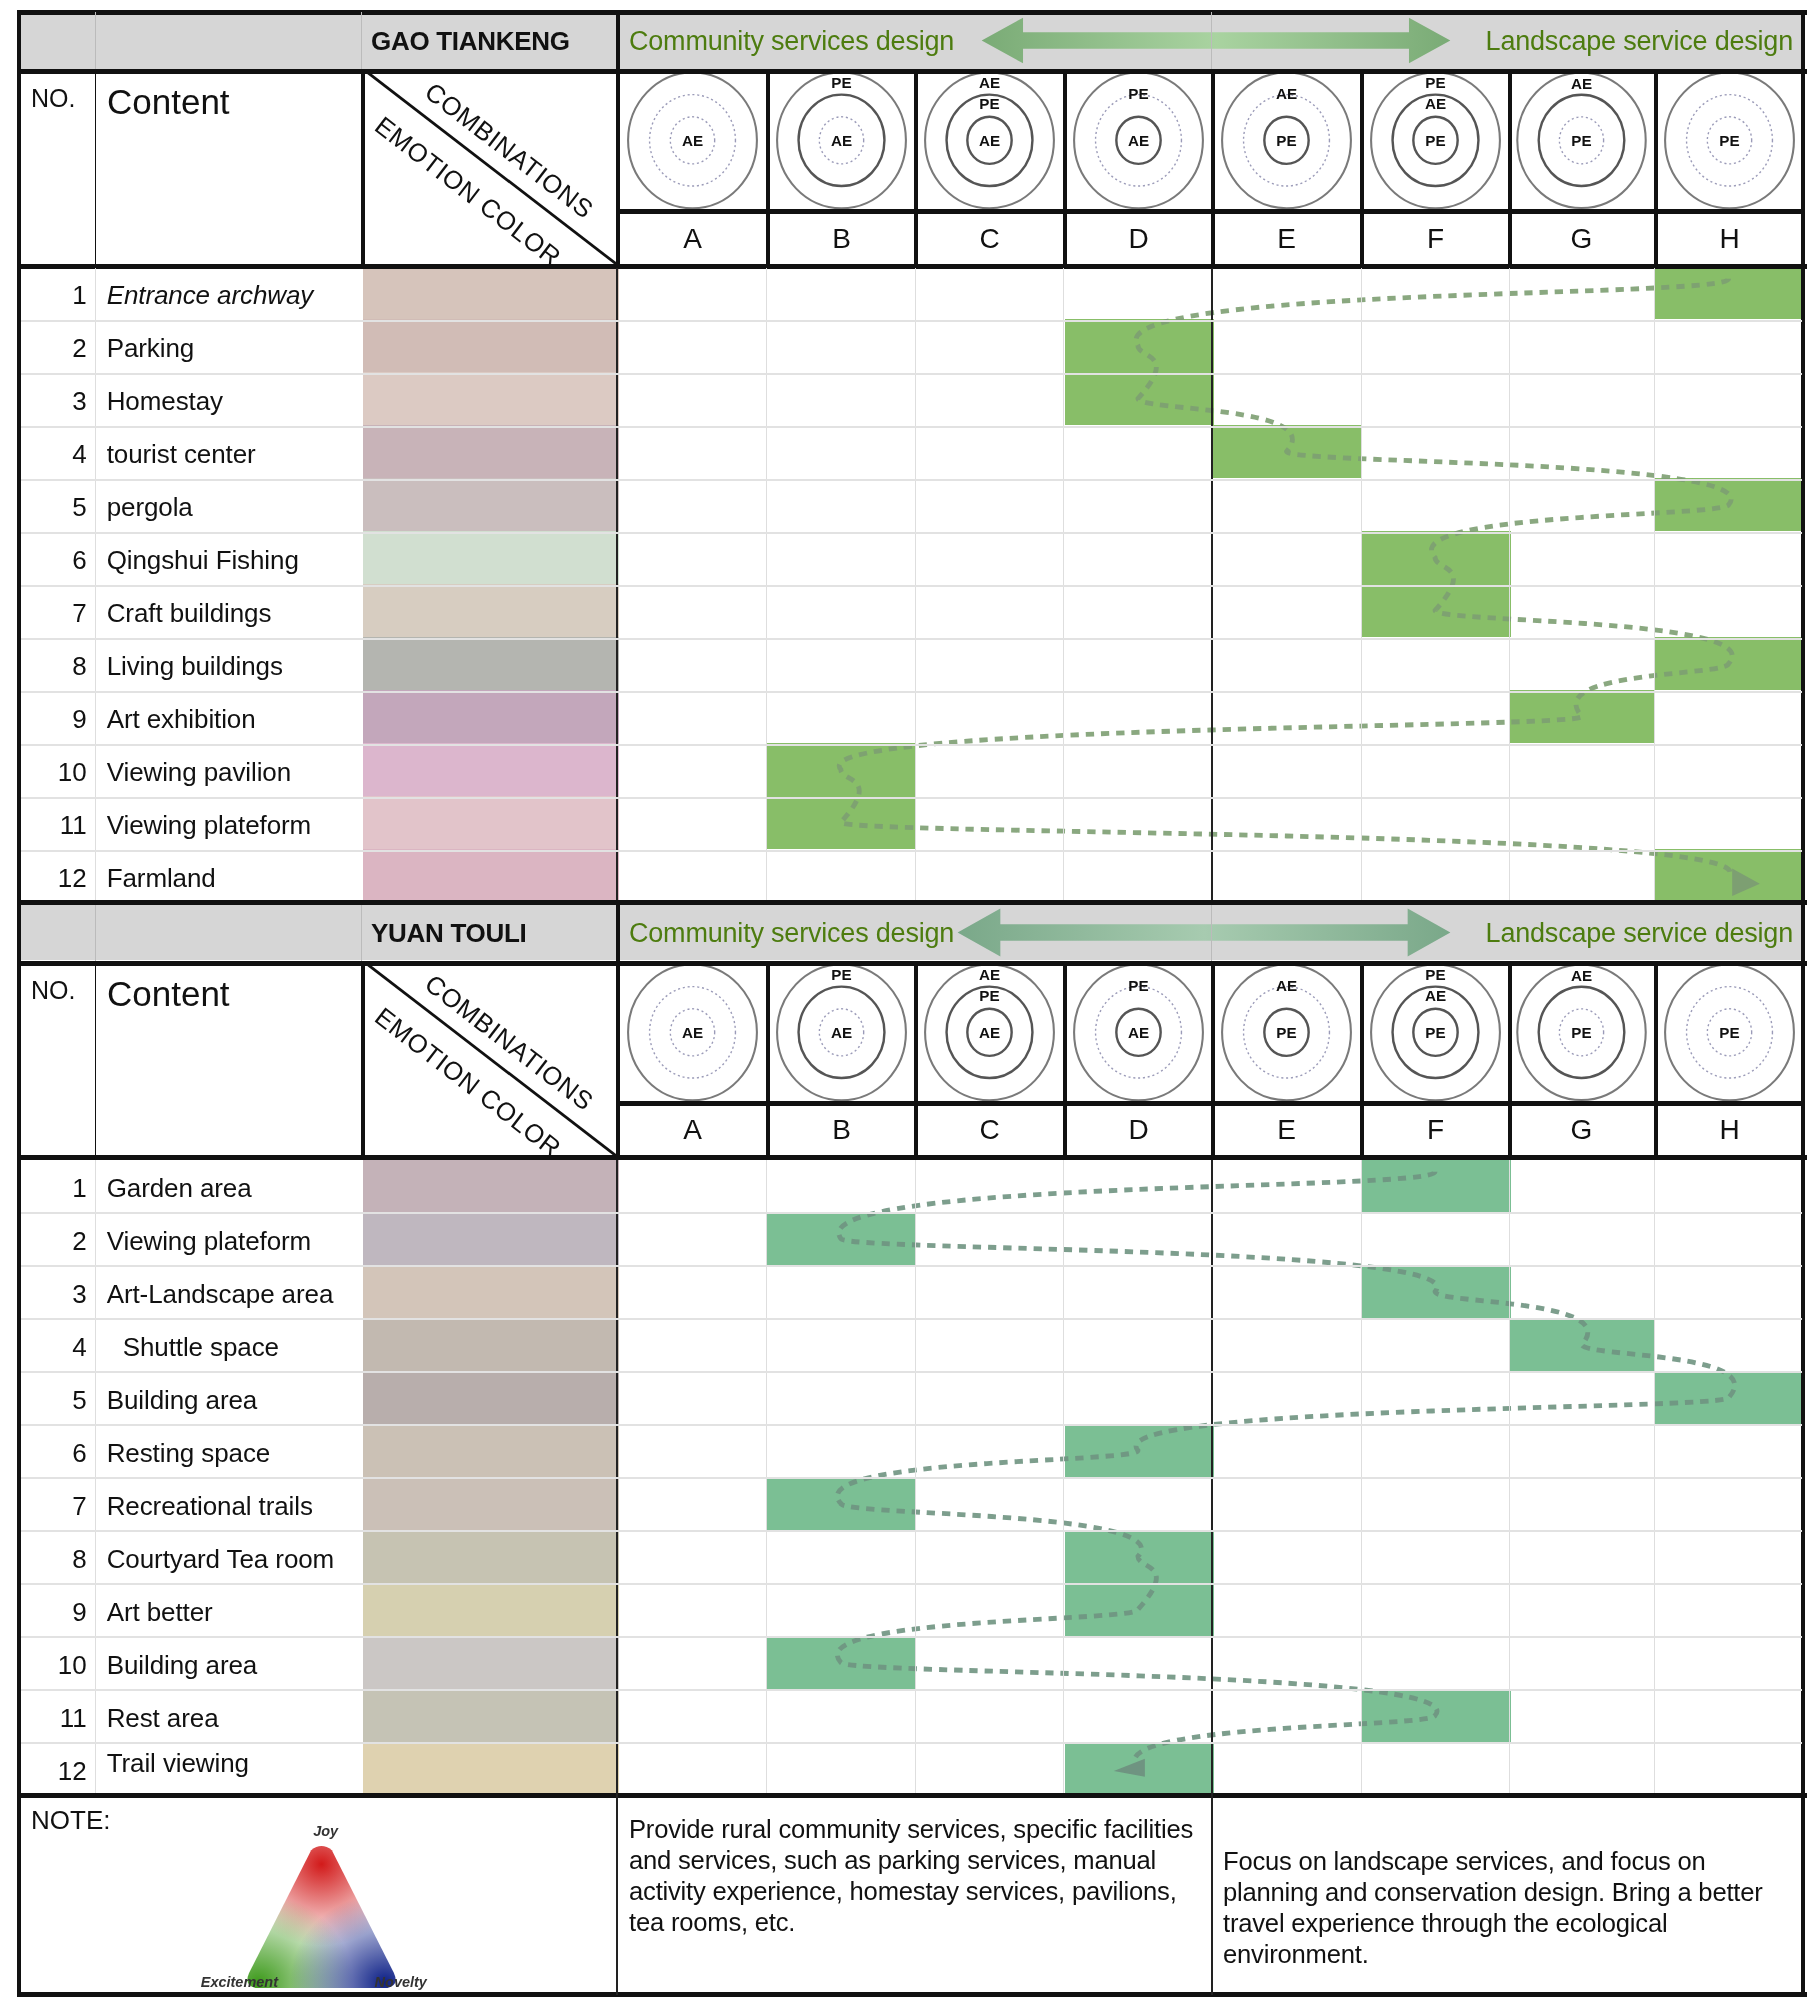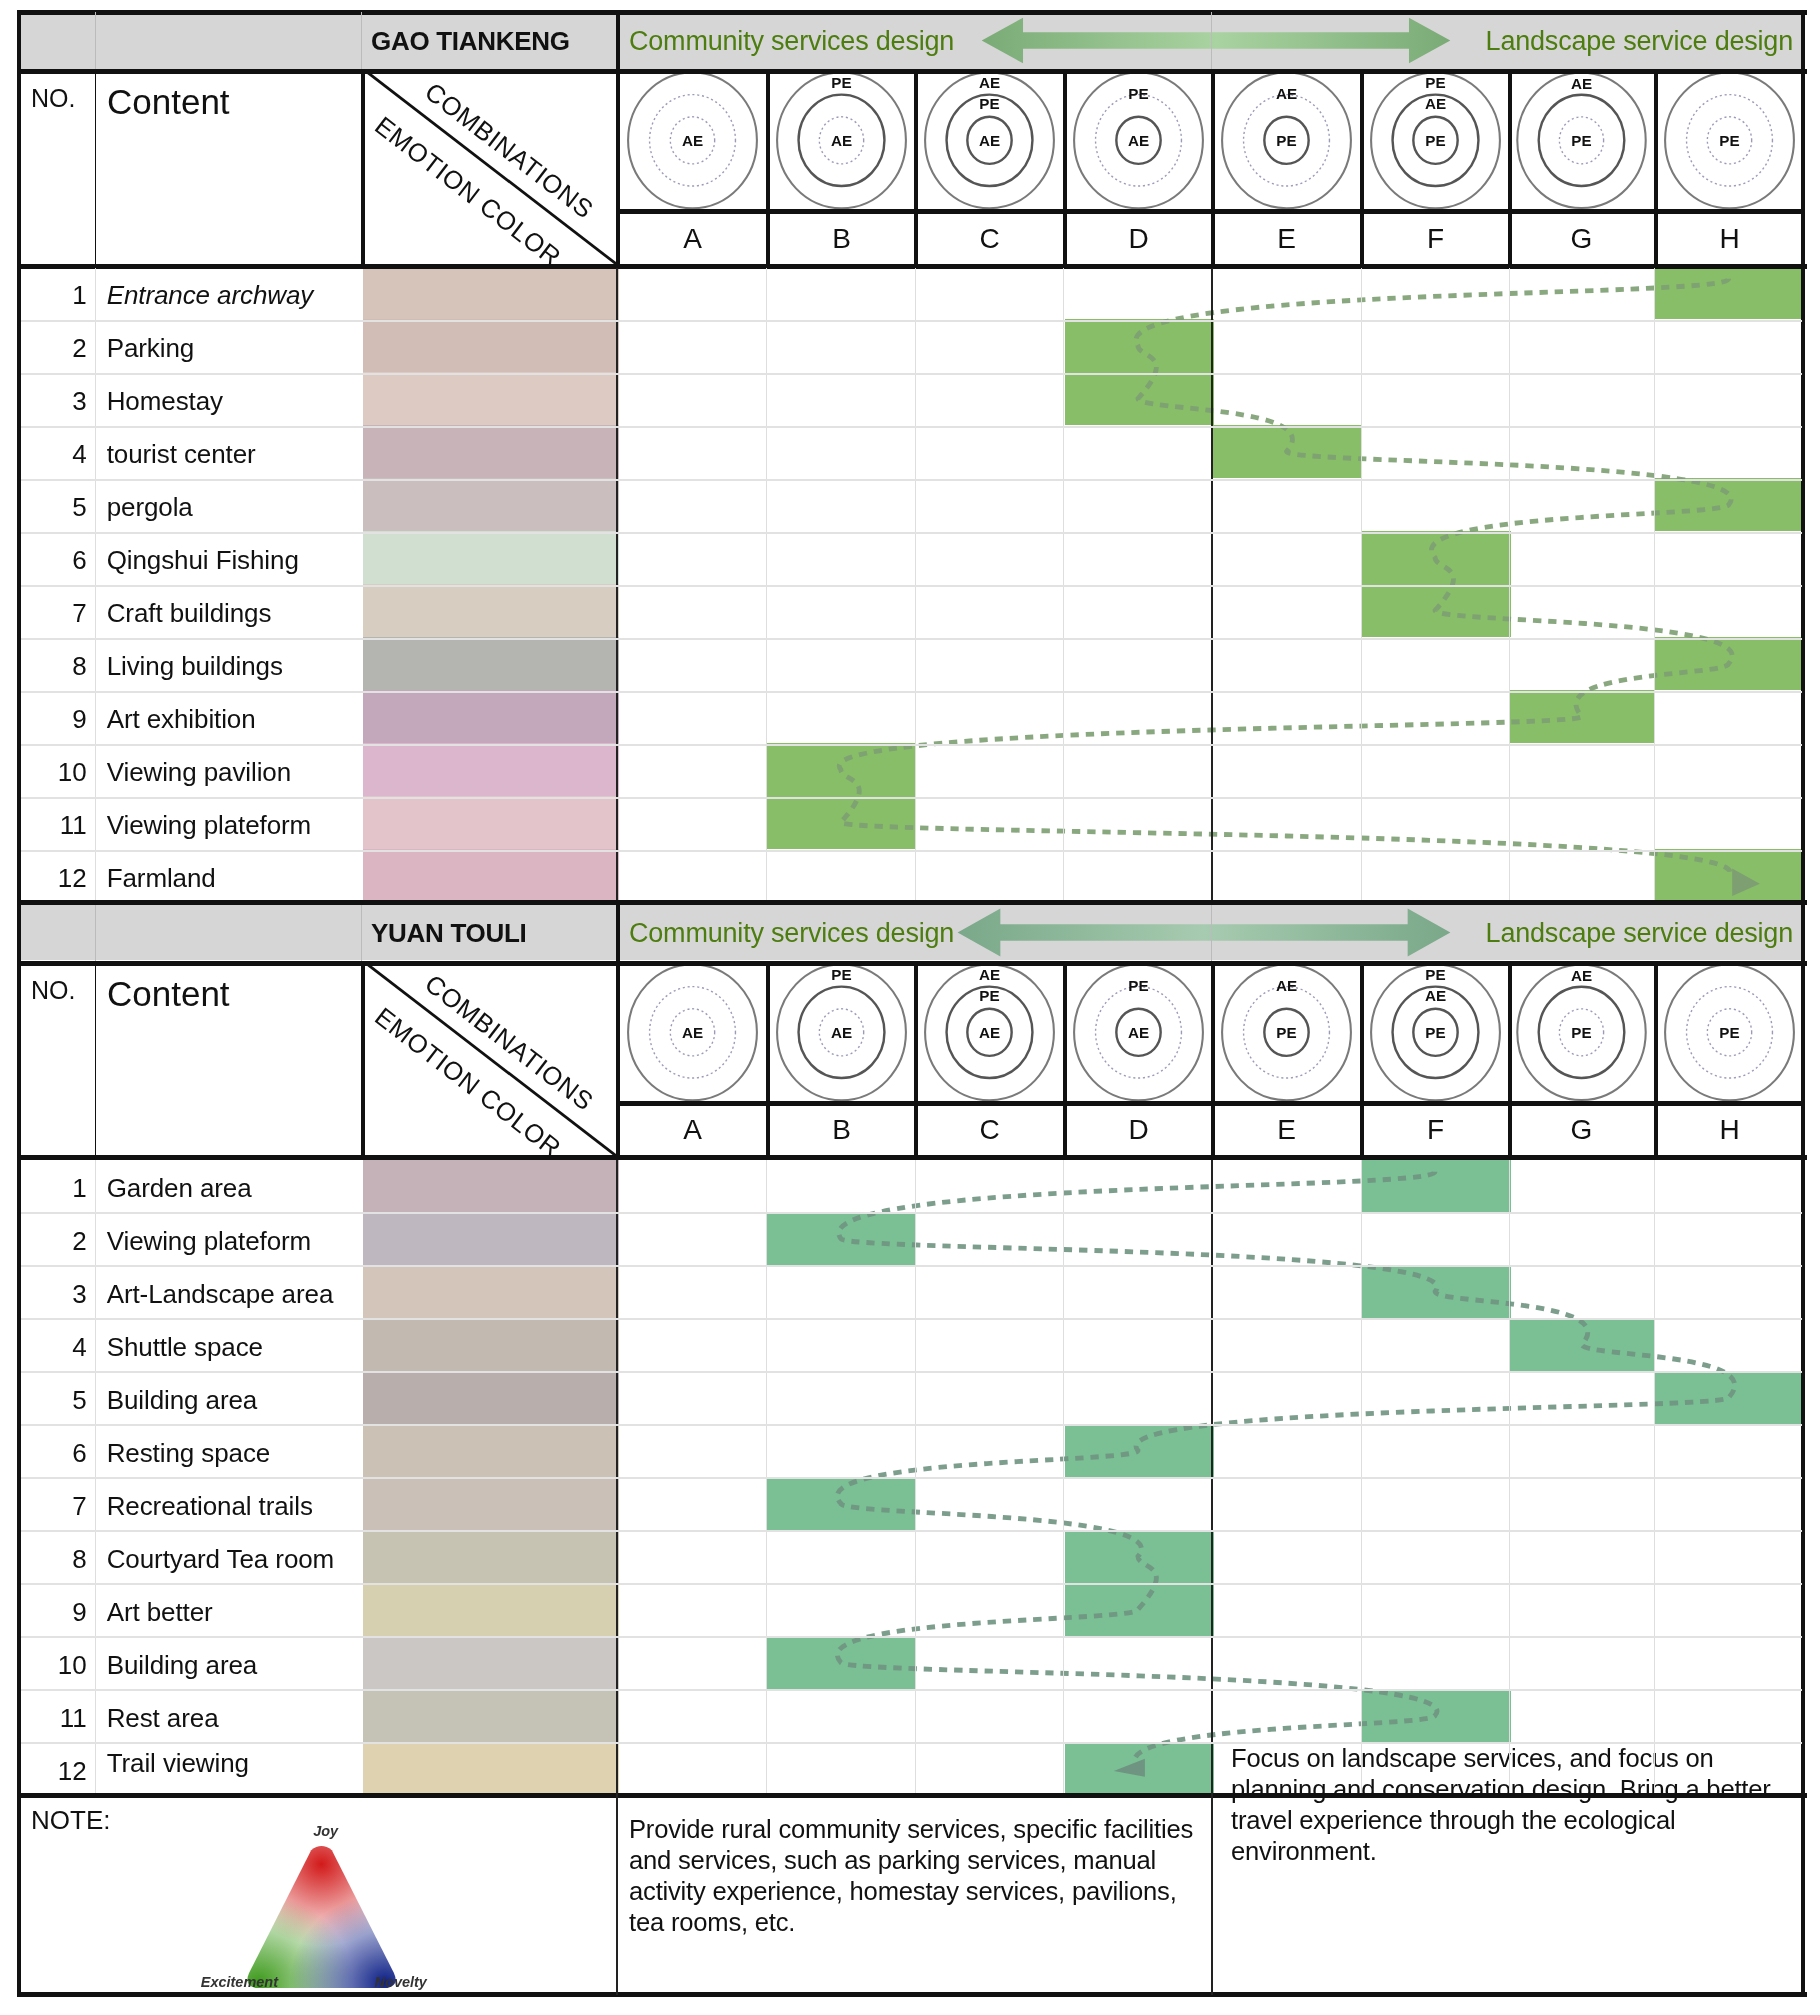--- a/index.html
+++ b/index.html
@@ -309,21 +309,21 @@
         <div class="cell-fill" style="left:748px;top:0;width:149px;height:53px;background:#7bbf94;"></div>
       </div>
       <div class="abs" style="left:0;top:106px;width:1785px;height:53px;">
         <div class="abs row-no" style="left:0;top:14px;width:68px;">3</div>
         <div class="abs row-label" style="left:88px;top:14px;">Art-Landscape area</div>
         <div class="abs" style="left:344px;top:0;width:256px;height:53px;background:#d3c5b9;"></div>
         <div class="cell-fill" style="left:1343px;top:0;width:149px;height:53px;background:#7bbf94;"></div>
       </div>
       <div class="abs" style="left:0;top:159px;width:1785px;height:53px;">
         <div class="abs row-no" style="left:0;top:14px;width:68px;">4</div>
-        <div class="abs row-label" style="left:88px;top:14px;">Shuttle space</div>
+        <div class="abs row-label" style="left:104px;top:14px;">Shuttle space</div>
         <div class="abs" style="left:344px;top:0;width:256px;height:53px;background:#c2b9b0;"></div>
         <div class="cell-fill" style="left:1491px;top:0;width:145px;height:53px;background:#7bbf94;"></div>
       </div>
       <div class="abs" style="left:0;top:212px;width:1785px;height:53px;">
         <div class="abs row-no" style="left:0;top:14px;width:68px;">5</div>
         <div class="abs row-label" style="left:88px;top:14px;">Building area</div>
         <div class="abs" style="left:344px;top:0;width:256px;height:53px;background:#b8aeac;"></div>
         <div class="cell-fill" style="left:1636px;top:0;width:149px;height:53px;background:#7bbf94;"></div>
       </div>
       <div class="abs" style="left:0;top:265px;width:1785px;height:53px;">
@@ -399,21 +399,21 @@
       <rect x="0" y="0" width="390" height="270" fill="#ffffff"></rect>
       <rect x="80" y="50" width="230" height="215" fill="url(#gr)"></rect>
       <rect x="80" y="50" width="230" height="215" fill="url(#gg)"></rect>
       <rect x="80" y="50" width="230" height="215" fill="url(#gb)"></rect>
     </g>
     <text x="183" y="42" font-size="21" font-style="italic" font-weight="bold" fill="#333">Joy</text>
     <text x="20" y="260" font-size="21" font-style="italic" font-weight="bold" fill="#333">Excitement</text>
     <text x="272" y="260" font-size="21" font-style="italic" font-weight="bold" fill="#333">Novelty</text>
   </svg>
   <div class="abs note-text" style="left:629px;top:1814px;width:574px;">Provide rural community services, specific facilities and services, such as parking services, manual activity experience, homestay services, pavilions, tea rooms, etc.</div>
-  <div class="abs note-text" style="left:1223px;top:1743px;width:574px;margin-left:8px;">Focus on landscape services, and focus on planning and conservation design. Bring a better travel experience through the ecological environment.</div>
+  <div class="abs note-text" style="left:1223px;top:1846px;width:574px;">Focus on landscape services, and focus on planning and conservation design. Bring a better travel experience through the ecological environment.</div>
 </div>
 
 <div id="frame">
     <div class="thick-h" style="left:16.6px;top:10.4px;width:1790px;"></div>
     <div class="thick-h" style="left:16.6px;top:1992px;width:1790px;"></div>
     <div class="thick-v" style="left:16.6px;top:10.4px;height:1987px;"></div>
     <div class="thick-v" style="left:1801px;top:10.4px;height:1987px;"></div>
     <div class="thick-h" style="left:16.6px;top:69px;width:1790px;"></div>
     <div class="thick-h" style="left:616px;top:209px;width:1189px;"></div>
     <div class="thick-h" style="left:16.6px;top:264px;width:1790px;"></div>

